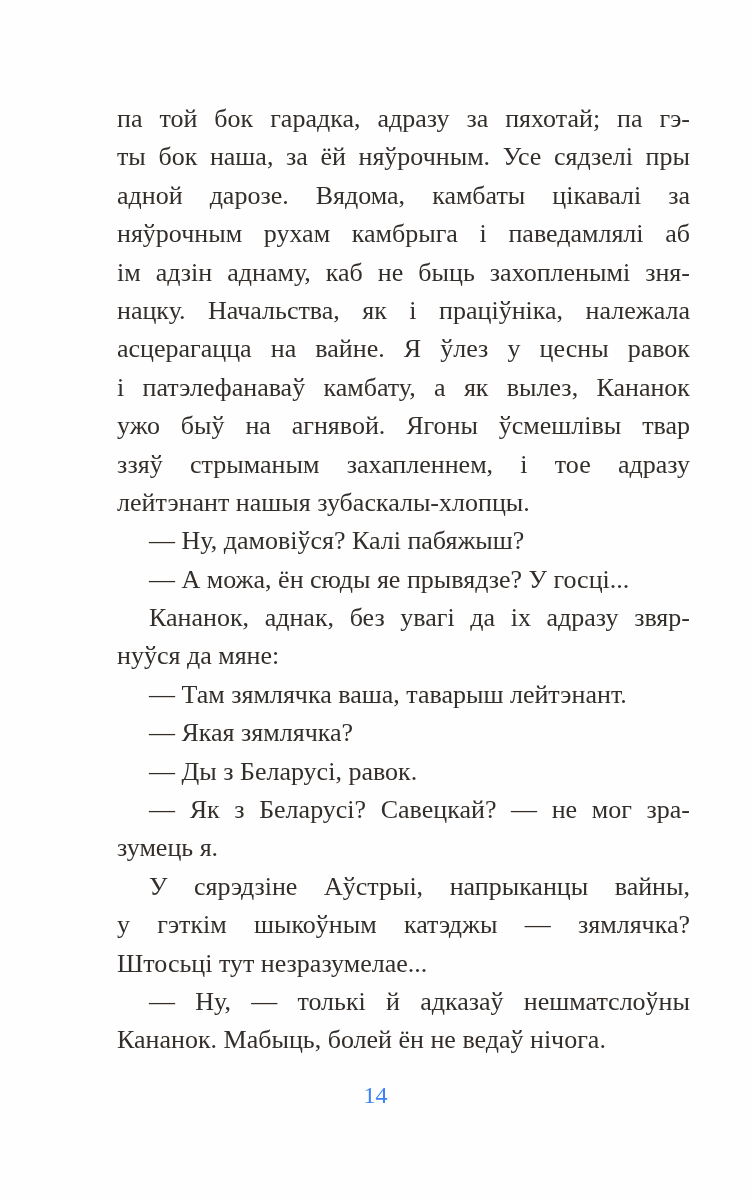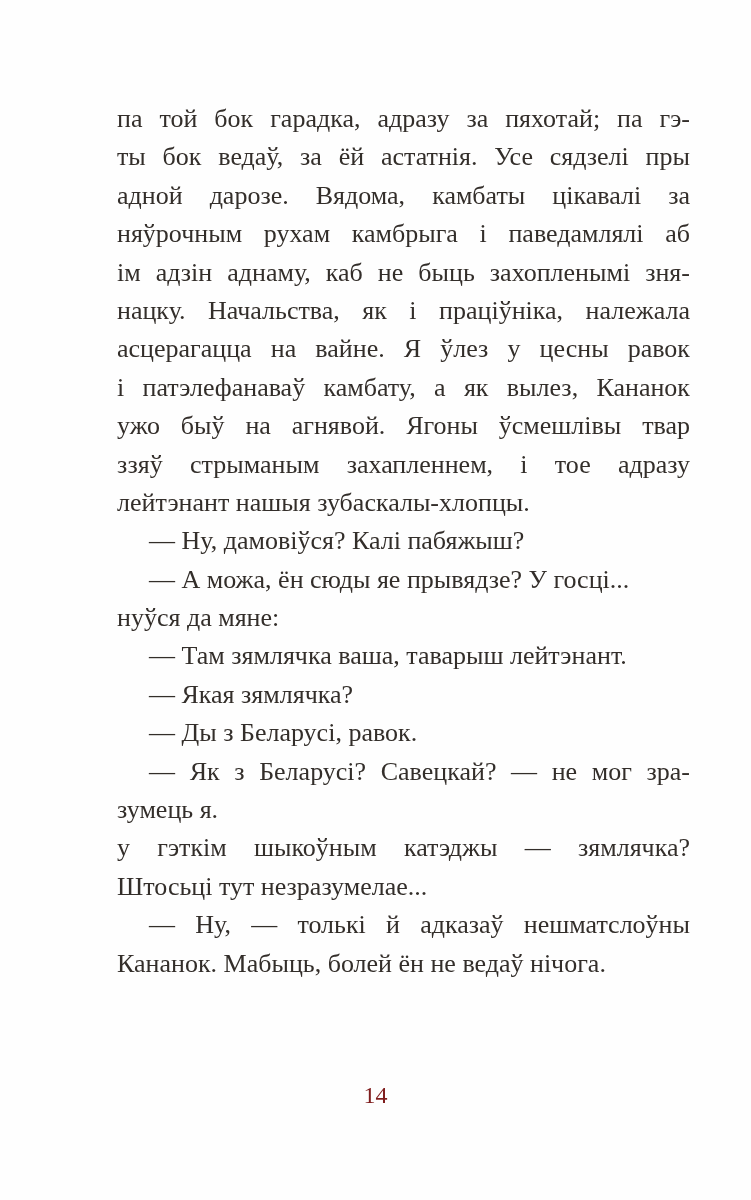--- a/index.html
+++ b/index.html
@@ -36,48 +36,50 @@
   }
   .line.indent {
     text-indent: 32px;
   }
   .page-number {
     position: absolute;
     left: 0;
     top: 1080px;
     width: 100%;
     text-align: center;
-    color: #7f1d1d;
+    color: #3b82f6;
     font-size: 24px;
     line-height: 30px;
   }
 </style>
 </head>
 <body>
 
 <div class="page">
   <div class="text-block">
       <div class="line">па той бок гарадка, адразу за пяхотай; па гэ-</div>
-      <div class="line">ты бок ведаў, за ёй астатнія. Усе сядзелі пры</div>
+      <div class="line">ты бок наша, за ёй няўрочным. Усе сядзелі пры</div>
       <div class="line">адной дарозе. Вядома, камбаты цікавалі за</div>
       <div class="line">няўрочным рухам камбрыга і паведамлялі аб</div>
       <div class="line">ім адзін аднаму, каб не быць захопленымі зня-</div>
       <div class="line">нацку. Начальства, як і праціўніка, належала</div>
       <div class="line">асцерагацца на вайне. Я ўлез у цесны равок</div>
       <div class="line">і патэлефанаваў камбату, а як вылез, Кананок</div>
       <div class="line">ужо быў на агнявой. Ягоны ўсмешлівы твар</div>
       <div class="line">ззяў стрыманым захапленнем, і тое адразу</div>
       <div class="line last">лейтэнант нашыя зубаскалы-хлопцы.</div>
       <div class="line last indent">— Ну, дамовіўся? Калі пабяжыш?</div>
       <div class="line last indent">— А можа, ён сюды яе прывядзе? У госці...</div>
+      <div class="line indent">Кананок, аднак, без увагі да іх адразу звяр-</div>
       <div class="line last">нуўся да мяне:</div>
       <div class="line last indent">— Там зямлячка ваша, таварыш лейтэнант.</div>
       <div class="line last indent">— Якая зямлячка?</div>
       <div class="line last indent">— Ды з Беларусі, равок.</div>
       <div class="line indent">— Як з Беларусі? Савецкай? — не мог зра-</div>
       <div class="line last">зумець я.</div>
+      <div class="line indent">У сярэдзіне Аўстрыі, напрыканцы вайны,</div>
       <div class="line">у гэткім шыкоўным катэджы — зямлячка?</div>
       <div class="line last">Штосьці тут незразумелае...</div>
       <div class="line indent">— Ну, — толькі й адказаў нешматслоўны</div>
       <div class="line last">Кананок. Мабыць, болей ён не ведаў нічога.</div>
     </div>
   <div class="page-number">14</div>
 </div>
 
 </body></html>

